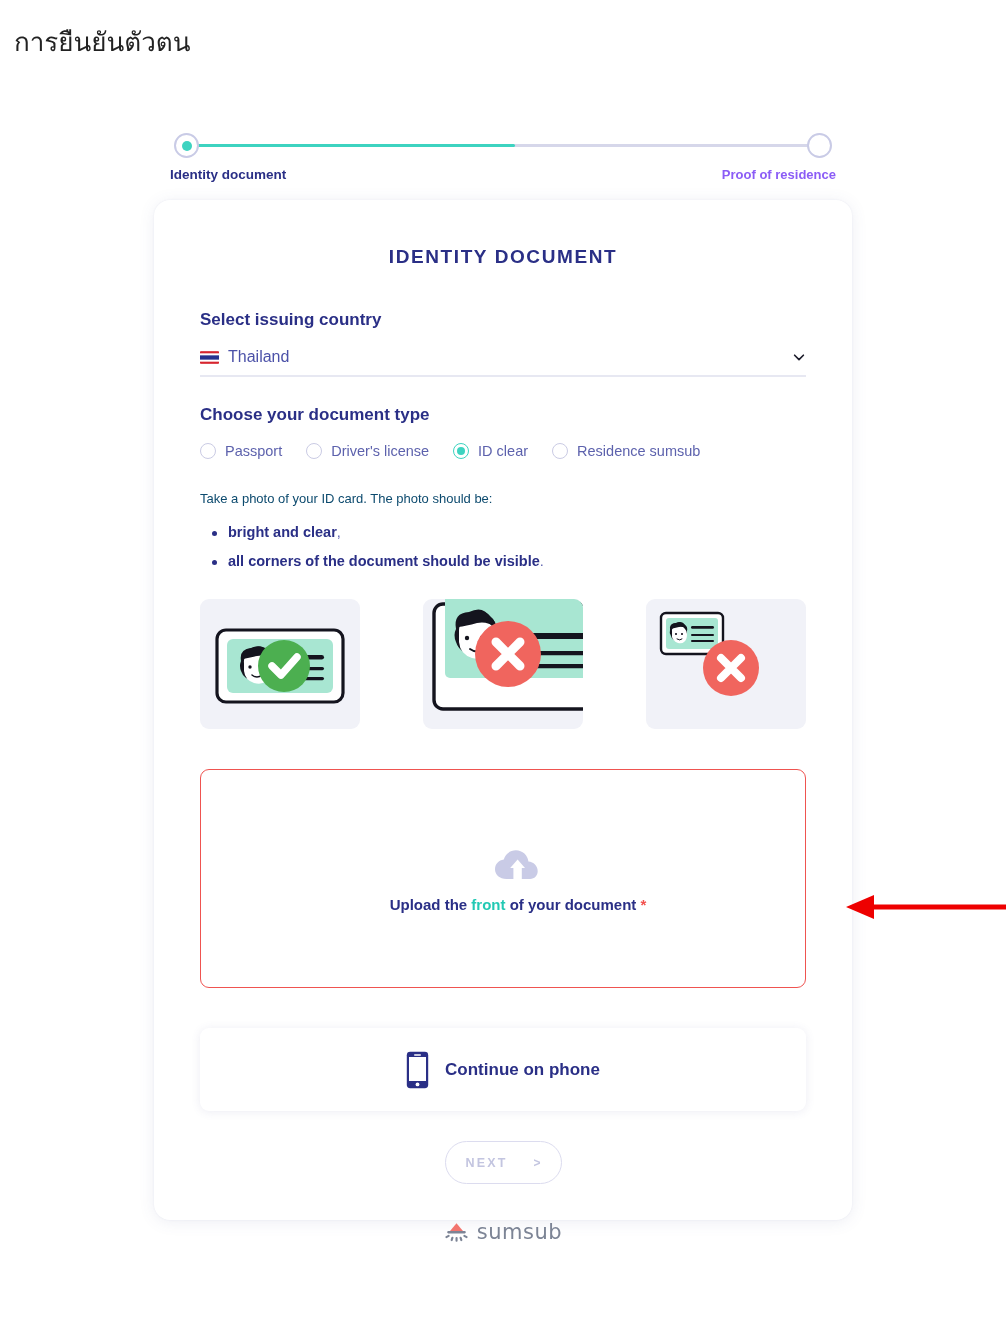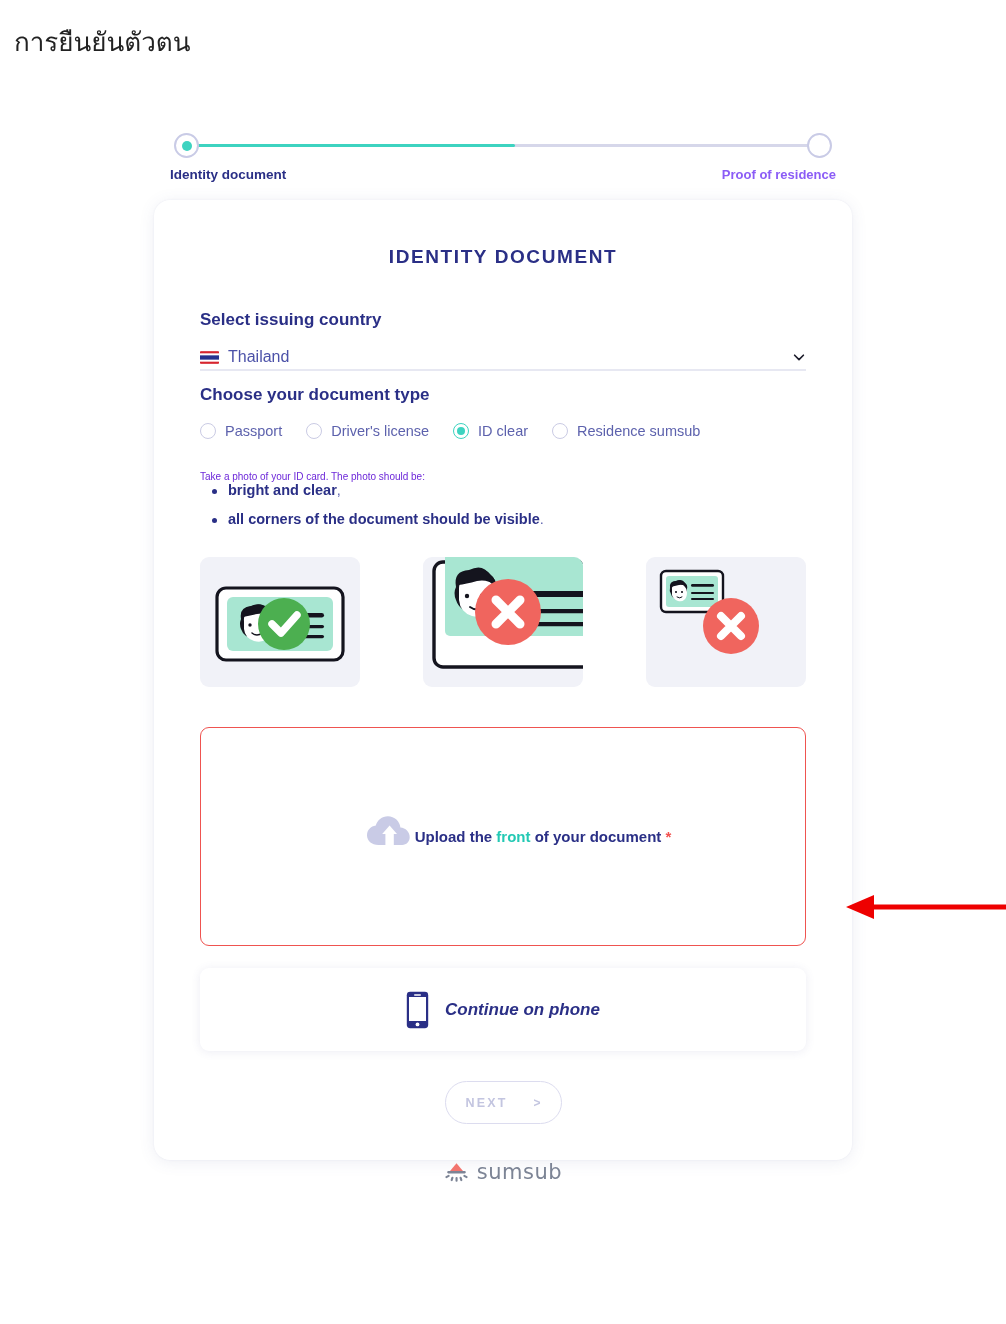--- a/index.html
+++ b/index.html
@@ -127,22 +127,22 @@
     font-weight: 700;
     color: #2a2f86;
     margin-bottom: 18px;
   }
 
   
   .select-row {
     display: flex;
     align-items: center;
     border-bottom: 2px solid #e7e8f2;
-    padding-bottom: 3px;
-    margin-bottom: 14px;
+    padding-bottom: 9px;
+    margin-bottom: 28px;
     cursor: pointer;
   }
   .flag {
     width: 19px;
     height: 13px;
     margin-right: 9px;
     flex: 0 0 auto;
     border-radius: 1px;
     overflow: hidden;
     display: block;
@@ -196,22 +196,23 @@
     background: #3dd3c0;
   }
   .radio-label {
     font-size: 14.5px;
     color: #5d62ad;
     white-space: nowrap;
   }
 
   
   .instruction {
-    font-size: 10px;
-    color: #6d28d9;
+    font-size: 13px;
+    color: #0c4a6e;
+    margin-bottom: 18px;
   }
   .bullets {
     list-style: none;
     margin: 0 0 30px 10px;
   }
   .bullets li {
     position: relative;
     padding-left: 18px;
     margin-bottom: 13px;
     font-size: 14.5px;
@@ -246,24 +247,24 @@
     position: relative;
     overflow: hidden;
   }
 
   
   .dropzone {
     border: 1.6px solid #ef5350;
     border-radius: 9px;
     height: 219px;
     display: flex;
-    flex-direction: row;
-    align-items: center;
-    justify-content: center;
-    margin-bottom: 22px;
+    flex-direction: column;
+    align-items: center;
+    justify-content: center;
+    margin-bottom: 40px;
     cursor: pointer;
     background: #fff;
     padding-left: 30px;
   }
   .cloud-icon {
     width: 50px;
     height: 40px;
     margin-bottom: 11px;
     color: #c9cbe6;
   }
@@ -279,21 +280,20 @@
   .phone-box {
     border-radius: 9px;
     background: #ffffff;
     box-shadow: 0 1px 10px rgba(80,85,150,0.11);
     height: 83px;
     display: flex;
     align-items: center;
     justify-content: center;
     cursor: pointer;
     margin-bottom: 30px;
-    font-style: italic;
   }
   .phone-icon {
     width: 23px;
     height: 38px;
     margin-right: 16px;
     color: #2a2f86;
   }
   .phone-text {
     font-size: 17px;
     font-weight: 700;

